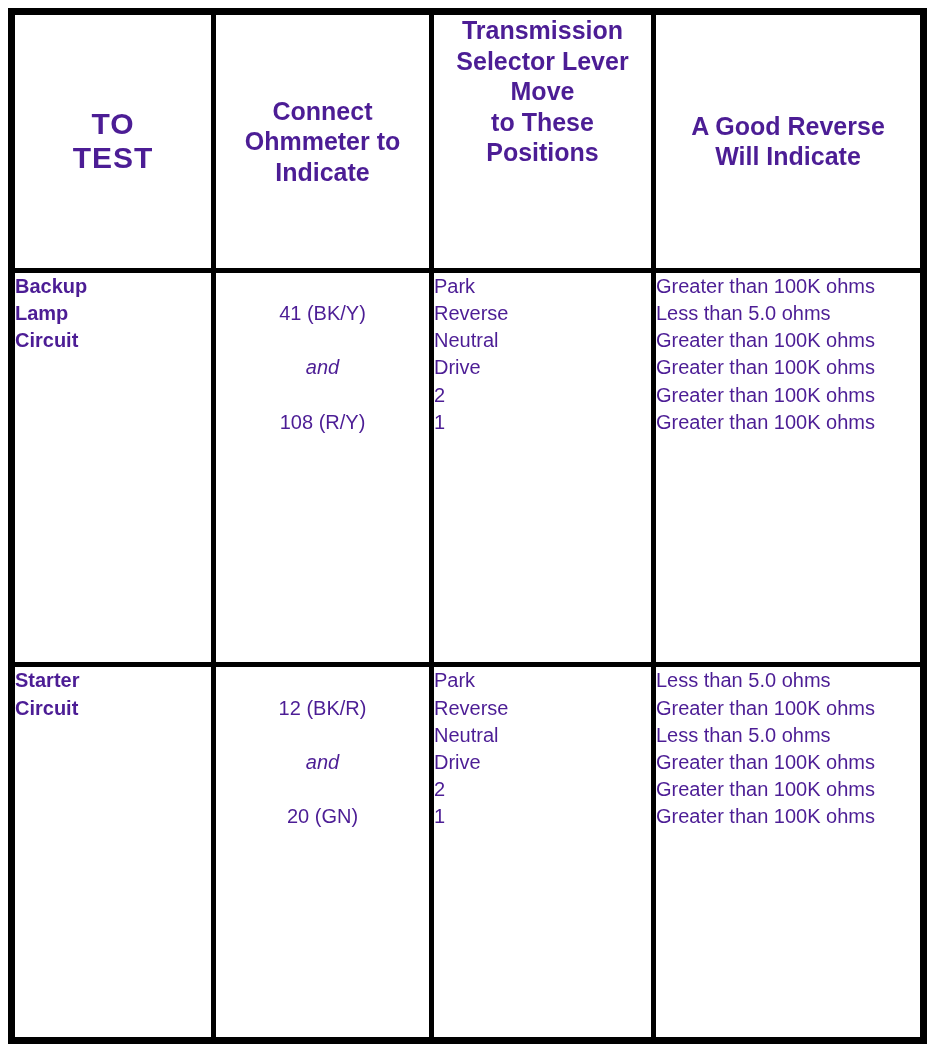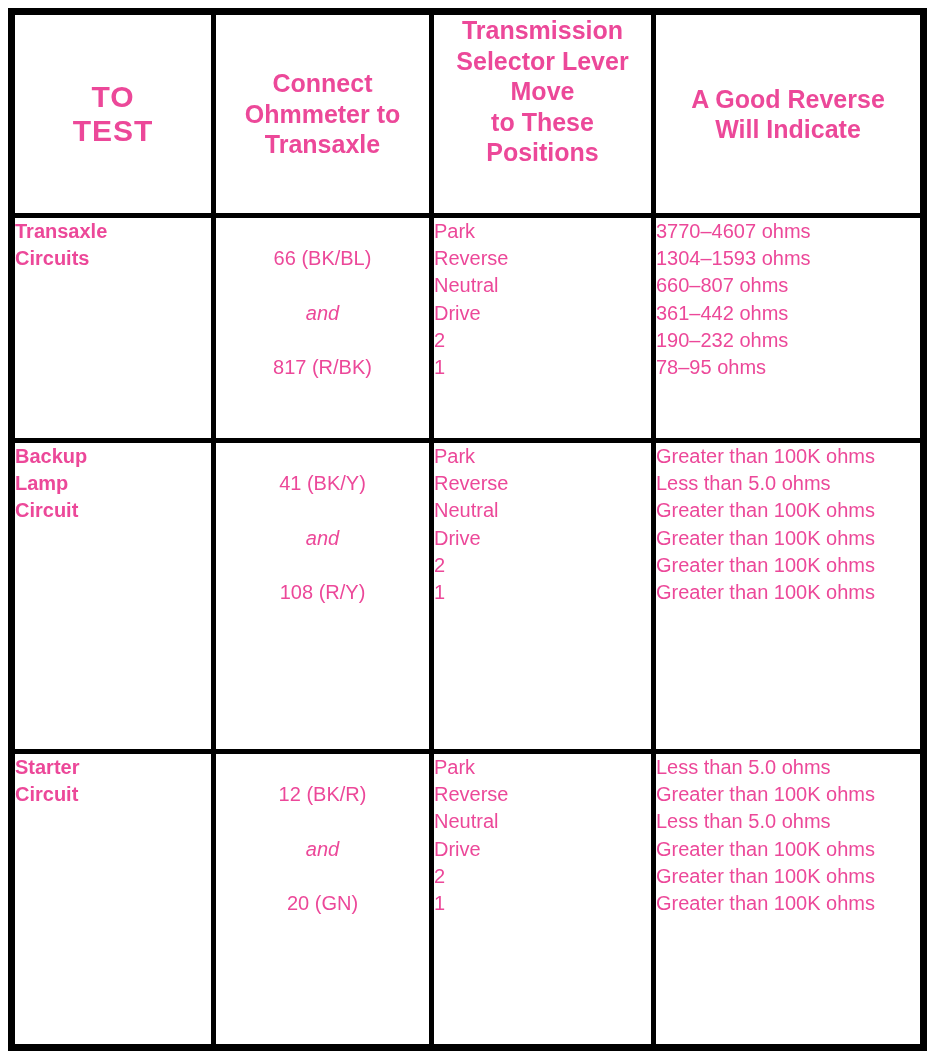--- a/index.html
+++ b/index.html
@@ -23,21 +23,21 @@
     width: 912px;
     height: 1036px;
     border-collapse: collapse;
     table-layout: fixed;
     background: #ffffff;
     border: 7px solid #000000;
   }
   table.spec td, table.spec th {
     border: 5px solid #000000;
     padding: 0;
-    color: #ec4899;
+    color: #4c1d95;
     background: #ffffff;
   }
   
   tr.hdr-row { height: 204px; }
   th.hdr {
     font-weight: bold;
     text-align: center;
     white-space: pre-line;
     font-size: 25px;
     line-height: 1.22;
@@ -95,51 +95,30 @@
       <col style="width:222px">
       <col style="width:270px">
     </colgroup>
 
     <tbody>
         <tr class="hdr-row">
       <th class="hdr hdr-totest">TO
 TEST</th>
       <th class="hdr">Connect
 Ohmmeter to
-Transaxle</th>
+Indicate</th>
       <th class="hdr hdr-positions">Transmission
 Selector Lever
 Move
 to These
 Positions</th>
       <th class="hdr hdr-indicate">A Good Reverse
 Will Indicate</th>
     </tr>
 
-    <tr class="row-1">
-      <td class="cell cell-test">Transaxle
-Circuits</td>
-      <td class="cell cell-terminals">
-        <div>66 (BK/BL)</div>
-        <div class="and-line">and</div>
-        <div>817 (R/BK)</div>
-      </td>
-      <td class="cell cell-positions">Park
-Reverse
-Neutral
-Drive
-2
-1</td>
-      <td class="cell cell-indications">3770–4607 ohms
-1304–1593 ohms
-660–807 ohms
-361–442 ohms
-190–232 ohms
-78–95 ohms</td>
-    </tr>
 
     <tr class="row-2">
       <td class="cell cell-test">Backup
 Lamp
 Circuit</td>
       <td class="cell cell-terminals">
         <div>41 (BK/Y)</div>
         <div class="and-line">and</div>
         <div>108 (R/Y)</div>
       </td>

